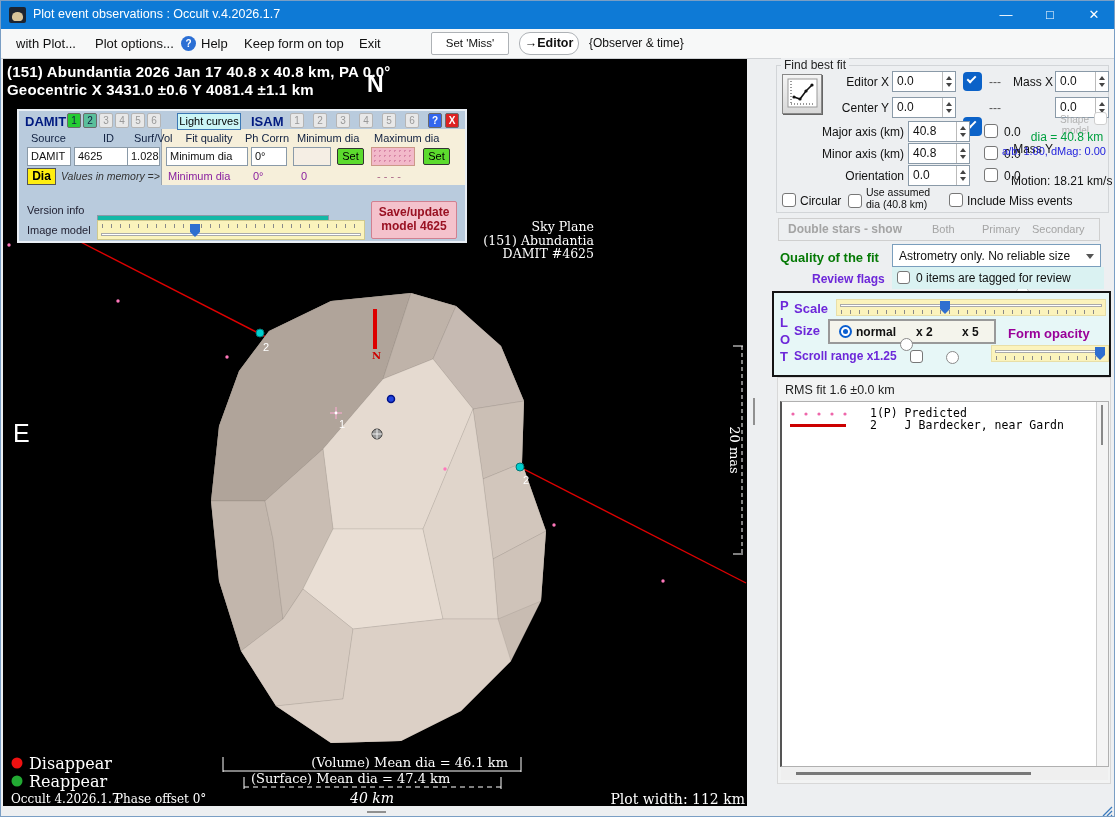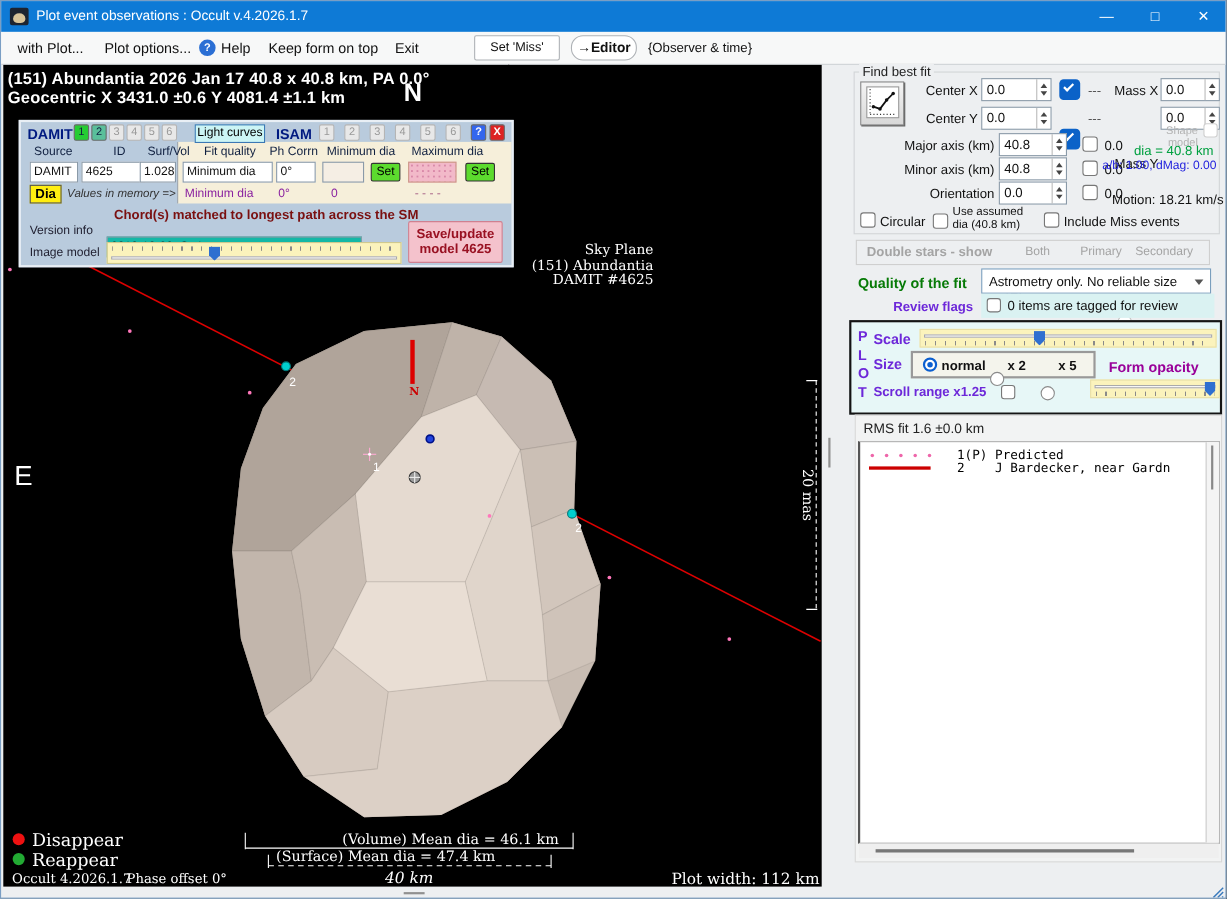--- a/index.html
+++ b/index.html
@@ -225,21 +225,20 @@
   <div class="abs" style="left:352px; top:36px; width:44px; height:19px; background:#f2b9c9; border:1px solid #c98; background-image:radial-gradient(#d989a9 1px, transparent 1px); background-size:5px 5px;"></div>
   <div class="abs setbtn" style="left:404px; top:37px; width:27px;">Set</div>
 
   <div class="abs" style="left:8px; top:57px; width:29px; height:17px; background:#ffee11; border:1px solid #555; font-weight:bold; font-size:12px; text-align:center; line-height:15px; color:#000;">Dia</div>
   <div class="abs" style="left:42px; top:59px; font-style:italic; color:#333; font-size:10.5px;">Values in memory =&gt;</div>
   <div class="abs purple" style="left:149px; top:59px;">Minimum dia</div>
   <div class="abs purple" style="left:234px; top:59px;">0°</div>
   <div class="abs purple" style="left:282px; top:59px;">0</div>
   <div class="abs" style="left:358px; top:59px; color:#aa6688;">- - - -</div>
 
-  <div class="abs" style="left:0; top:77px; width:446px; text-align:center; font-weight:bold; font-size:12px; color:#7a1010;">Chord(s) matched to longest path across the SM</div>
 
   <div class="abs" style="left:8px; top:93px; color:#223;">Version info</div>
   <div class="abs field" style="left:78px; top:104px; width:232px; background:#14b8a6;">2019-10-23, Q=1</div>
   <div class="abs" style="left:352px; top:90px; width:86px; height:38px; background:#f4c2cc; border:1px solid #d08090; border-radius:2px; text-align:center; font-weight:bold; font-size:12px; color:#991122; padding-top:3px;">
     <div>Save/update</div>
     <div>model 4625</div>
   </div>
 
   <div class="abs" style="left:8px; top:113px; color:#223;">Image model</div>
   <div class="abs slider" style="left:78px; top:109px; width:268px; height:20px;">
@@ -260,21 +259,21 @@
     <line x1="8" y1="6" x2="8" y2="30" stroke="#333" stroke-dasharray="1 2"></line>
     <line x1="8" y1="29" x2="32" y2="29" stroke="#333" stroke-dasharray="1 2"></line>
     <polyline points="11,22 17,24 23,16 29,10" fill="none" stroke="#111" stroke-width="1.6"></polyline>
     <circle cx="11" cy="22" r="1.6" fill="#111"></circle>
       <circle cx="17" cy="24" r="1.6" fill="#111"></circle>
     <circle cx="23" cy="16" r="1.6" fill="#111"></circle>
       <circle cx="29" cy="10" r="1.6" fill="#111"></circle>
   </svg>
 </div>
 
-<div class="abs lbl rlbl" style="left:828px; top:74px; width:60px;">Center X</div>
+<div class="abs lbl rlbl" style="left:828px; top:74px; width:60px;">Editor X</div>
 <div class="abs spin" style="left:891px; top:70px; width:64px;"><span>0.0</span><span class="spincol">
       <i class="up"></i>
       <i class="dn"></i>
     </span></div>
 <div class="abs cb-blue" style="left:962px; top:71px;">
     <i></i>
   </div>
 <div class="abs" style="left:988px; top:74px; color:#555; font-size:12px;">---</div>
 <div class="abs lbl rlbl" style="left:1008px; top:74px; width:44px;">Mass X</div>
 <div class="abs spin" style="left:1054px; top:70px; width:54px;"><span>0.0</span><span class="spincol">

